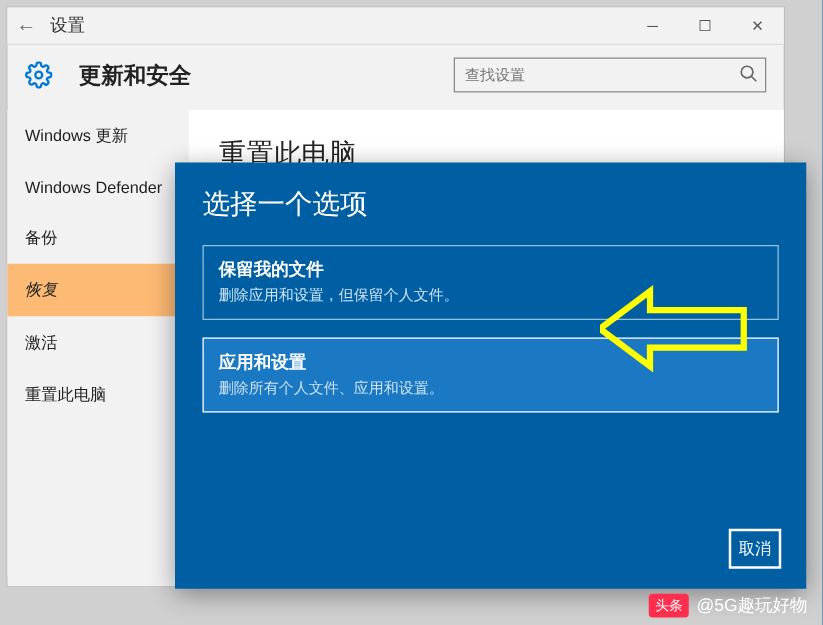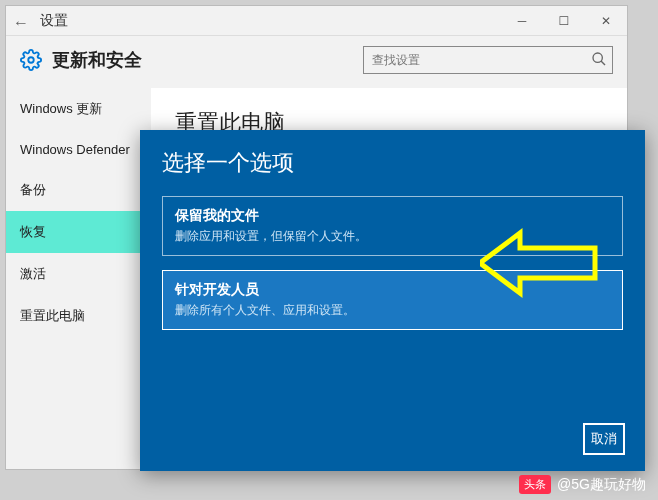--- a/index.html
+++ b/index.html
@@ -6,31 +6,31 @@
 body { width: 658px; height: 500px; background: #d0d0d0; position: relative; overflow: hidden; }
 
 .window { position: absolute; top: 5px; left: 5px; right: 30px; bottom: 30px; background: #f2f2f2; border: 1px solid #bbb; }
 
 .titlebar { height: 30px; display: flex; align-items: center; background: #f2f2f2; border-bottom: 1px solid #ddd; }
 .titlebar .back { width: 30px; text-align: center; color: #666; font-size: 16px; cursor: pointer; }
 .titlebar .title { flex: 0 0 auto; font-size: 14px; color: #333; margin-left: 4px; }
 .titlebar .spacer { flex: 1; }
 .titlebar .ctl { width: 42px; height: 28px; text-align: center; color: #555; font-size: 12px; line-height: 28px; cursor: pointer; }
 
-.header { display: flex; align-items: center; padding: 10px 14px 14px; gap: 10px; }
+.header { display: flex; align-items: center; padding: 10px 14px 14px; gap: 21px; }
 .gear { width: 22px; height: 22px; color: #0078d7; }
 .header-title { font-size: 18px; font-weight: 600; color: #222; }
 .searchwrap { margin-left: auto; position: relative; }
 .search { width: 250px; height: 28px; border: 1px solid #888; background: #f2f2f2; padding: 0 16px 0 8px; font-size: 12px; color: #333; }
 .search-icon { position: absolute; right: 6px; top: 5px; width: 16px; height: 16px; color: #666; }
 
 .body { display: flex; height: calc(100% - 90px); }
 .sidebar { width: 145px; background: #f2f2f2; }
 .sidebar .item { padding: 12px 14px; font-size: 13px; color: #222; cursor: pointer; }
-.sidebar .item.active { background: #5eead4; }
+.sidebar .item.active { background: #fdba74; font-style: italic; }
 
 .content { flex: 1; background: #fff; padding: 20px 24px; }
 .content h1 { font-size: 22px; font-weight: 400; color: #222; }
 
 .modal { position: absolute; top: 130px; left: 140px; width: 505px; height: 341px; background: #005fa3; box-shadow: 0 4px 20px rgba(0,0,0,0.4); color: #fff; padding: 18px 22px; }
 .modal-title { font-size: 22px; font-weight: 300; margin-bottom: 18px; }
 .option { border: 1px solid rgba(255,255,255,0.6); padding: 10px 12px; margin-bottom: 14px; cursor: pointer; position: relative; }
 .option.hover { background: #1b78c2; border-color:#fff; }
 .opt-title { font-size: 14px; font-weight: 600; margin-bottom: 3px; }
 .opt-desc { font-size: 12px; color: #cde4f5; }
@@ -84,21 +84,21 @@
   </div>
 </div>
 
 <div class="modal">
   <div class="modal-title">选择一个选项</div>
   <div class="option">
     <div class="opt-title">保留我的文件</div>
     <div class="opt-desc">删除应用和设置，但保留个人文件。</div>
   </div>
   <div class="option hover">
-    <div class="opt-title">针对开发人员</div>
+    <div class="opt-title">应用和设置</div>
     <div class="opt-desc">删除所有个人文件、应用和设置。</div>
   </div>
   <button class="cancel">取消</button>
 </div>
 
 <svg class="arrow" viewBox="0 0 120 70">
   <path d="M 0 35 L 40 5 L 40 20 L 115 20 L 115 50 L 40 50 L 40 65 Z" fill="none" stroke="#ffff00" stroke-width="5" stroke-linejoin="miter"></path>
 </svg>
 
 <div class="watermark">

